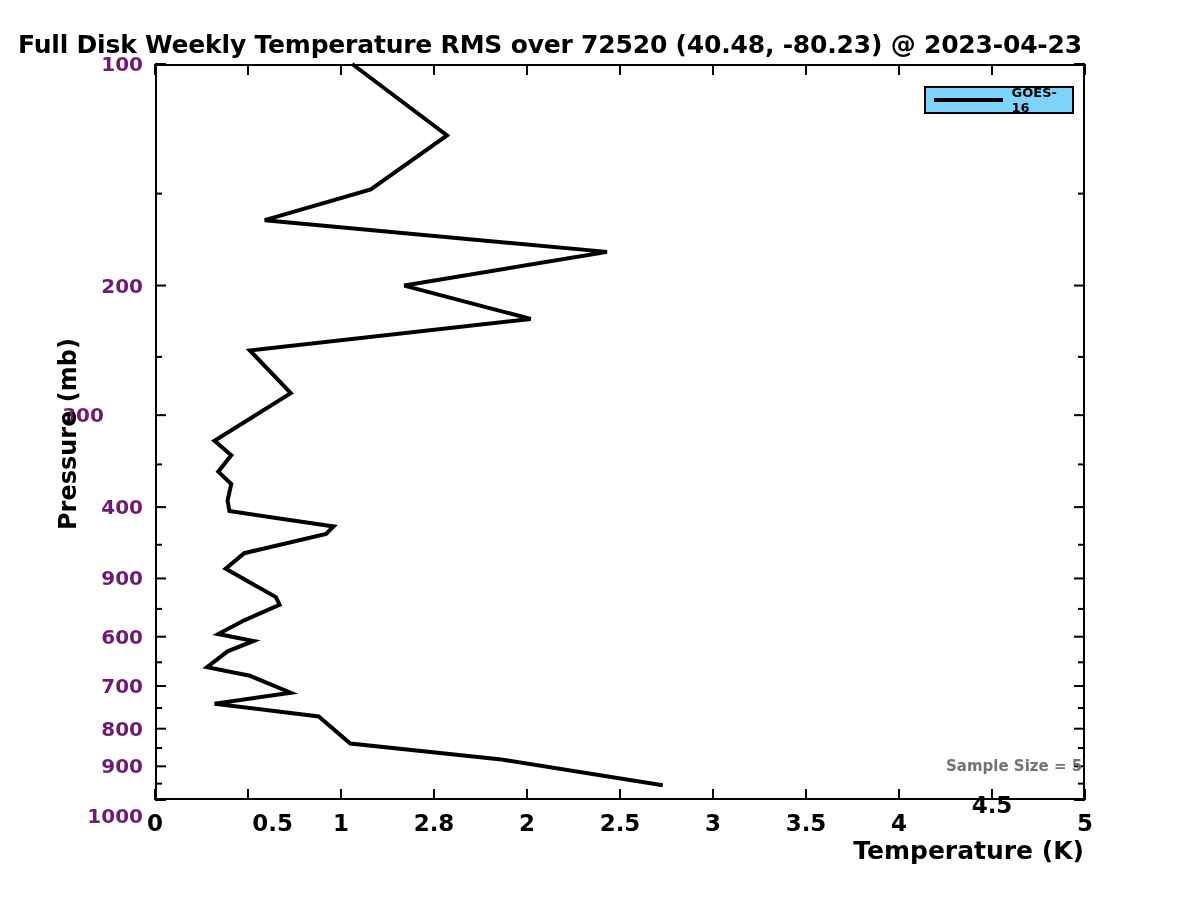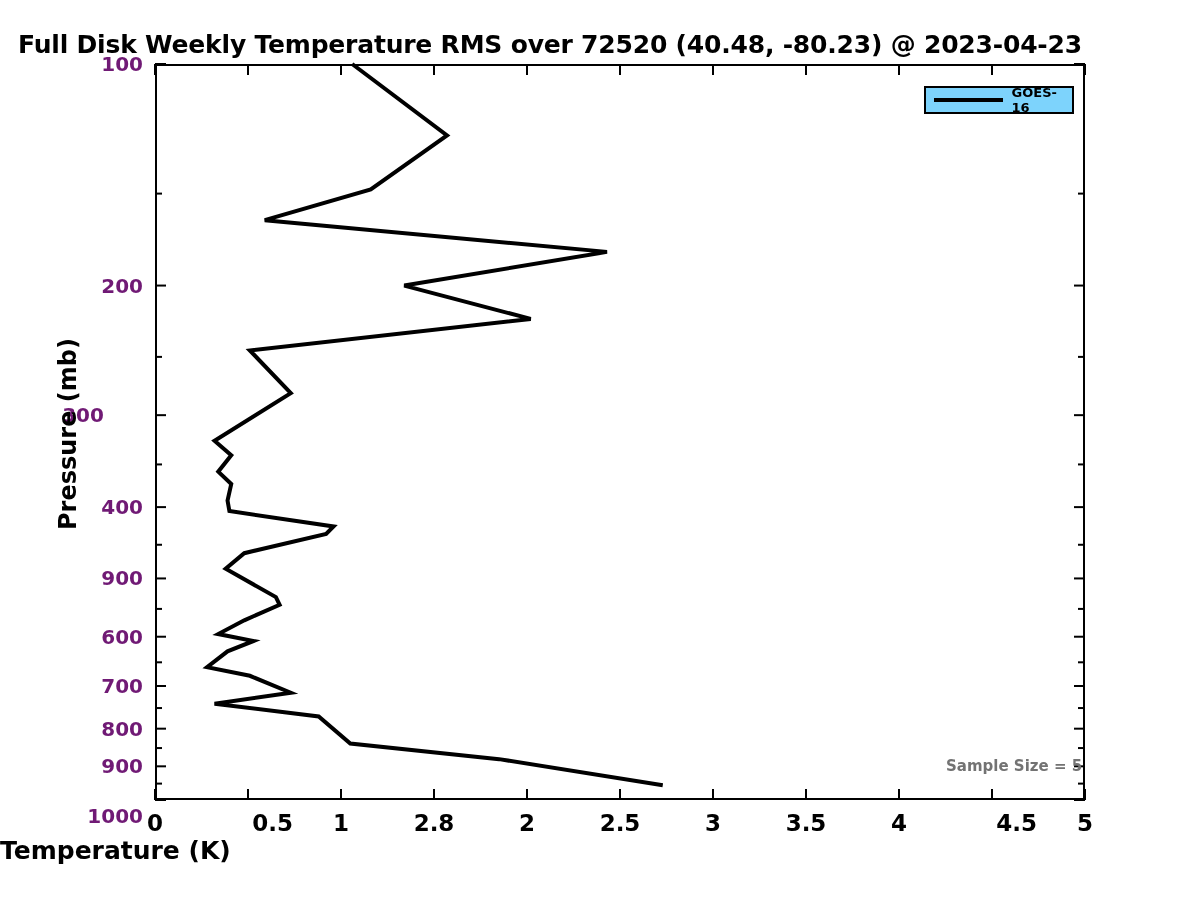--- a/index.html
+++ b/index.html
@@ -18,21 +18,21 @@
                   pointer-events:none;}
 
   .ytick-label{position:absolute;text-align:right;font-size:20px;font-weight:bold;
                color:#701a75;width:120px;transform:translateY(-50%);}
   .xtick-label{position:absolute;text-align:center;font-size:23px;font-weight:bold;
                color:#000;width:90px;transform:translateX(-50%);}
 
   .ylabel{position:absolute;left:-62px;top:420px;width:260px;text-align:center;
           font-size:24px;font-weight:bold;color:#000;
           transform:rotate(-90deg);transform-origin:center center;}
-  .xlabel{position:absolute;left:0;top:836px;width:1084px;text-align:left;
+  .xlabel{position:absolute;left:0;top:836px;width:1084px;text-align:right;
           font-size:25px;font-weight:bold;color:#000;}
 
   .legend{position:absolute;left:924px;top:86px;width:150px;height:28px;
           border:2px solid #000;background:#7dd3fc;display:flex;align-items:center;
           box-sizing:border-box;}
   .legend-line{width:72px;height:4px;background:#000;margin-left:8px;}
   .legend-text{font-size:13px;font-weight:bold;color:#000;margin-left:9px;}
 
   .sample-size{position:absolute;left:946px;top:757px;font-size:15px;
                font-weight:bold;color:#737373;}
@@ -127,21 +127,21 @@
   <div id="xlabels">
       <div class="xtick-label" style="left: 155px; top: 810px;">0</div>
       <div class="xtick-label" style="left: 248px; top: 810px; text-align: right;">0.5</div>
       <div class="xtick-label" style="left: 341px; top: 810px;">1</div>
       <div class="xtick-label" style="left: 434px; top: 810px;">2.8</div>
       <div class="xtick-label" style="left: 527px; top: 810px;">2</div>
       <div class="xtick-label" style="left: 620px; top: 810px;">2.5</div>
       <div class="xtick-label" style="left: 713px; top: 810px;">3</div>
       <div class="xtick-label" style="left: 806px; top: 810px;">3.5</div>
       <div class="xtick-label" style="left: 899px; top: 810px;">4</div>
-      <div class="xtick-label" style="left: 992px; top: 810px; text-align: right;">4.5</div>
+      <div class="xtick-label" style="left: 992px; top: 792px;">4.5</div>
       <div class="xtick-label" style="left: 1085px; top: 810px;">5</div>
     </div>
 
   <div class="ylabel">Pressure (mb)</div>
   <div class="xlabel">Temperature (K)</div>
 
   <div class="legend">
     <div class="legend-line"></div>
     <div class="legend-text">GOES-16</div>
   </div>

